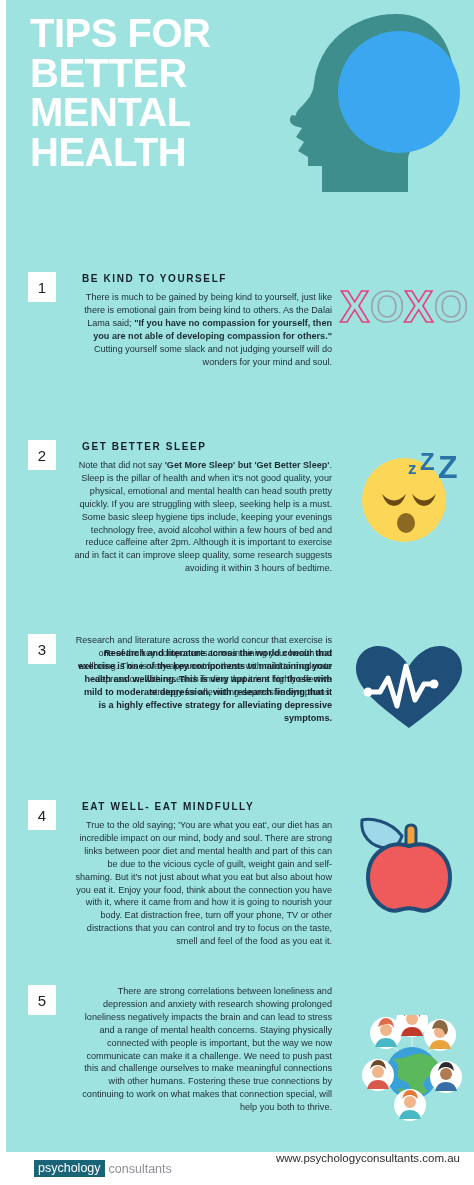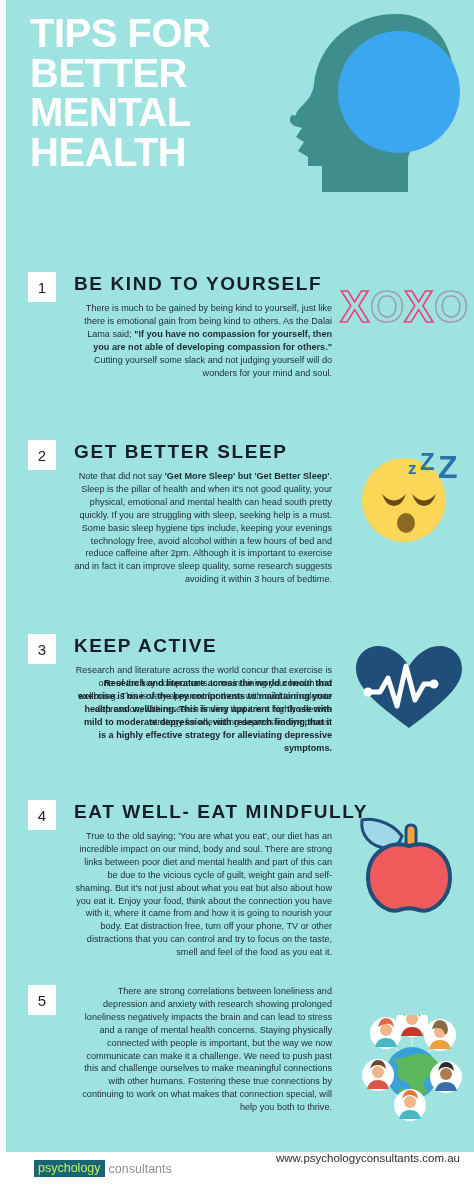--- a/index.html
+++ b/index.html
@@ -83,25 +83,25 @@
     font-family: "Liberation Sans", sans-serif;
   }
   .tip-body {
     position: absolute;
     left: 68px;
     top: 0px;
     width: 258px;
   }
   .tip-title {
     color: #17202a;
-    font-size: 19px;
+    font-size: 10px;
     font-weight: bold;
     letter-spacing: 1.6px;
     text-transform: uppercase;
-    margin: 1px 0 7px 0;
+    margin: 1px 0 7px 8px;
     font-family: "Liberation Sans", sans-serif;
     white-space: nowrap;
   }
   .tip-text {
     color: #1c2b33;
     font-size: 9.1px;
     line-height: 1.42;
     text-align: right;
     font-family: "Liberation Sans", sans-serif;
   }
@@ -145,21 +145,21 @@
     position: absolute;
     left: 34px;
     top: 8px;
     display: flex;
     align-items: center;
     font-size: 12.5px;
     font-family: "Liberation Sans", sans-serif;
   }
   .logo-mark {
     background: #1a6477;
-    color: #bef264;
+    color: #ffffff;
     padding: 1px 4px 2px 4px;
     font-weight: normal;
   }
   .logo-word {
     color: #8d9196;
     margin-left: 4px;
   }
   .footer-url {
     position: absolute;
     right: 14px;
@@ -218,21 +218,20 @@
           <text x="52" y="24" font-family="Liberation Sans, sans-serif" font-size="17" font-weight="bold" fill="#2a72a8">z</text>
           <text x="64" y="20" font-family="Liberation Sans, sans-serif" font-size="24" font-weight="bold" fill="#2a72a8">Z</text>
           <text x="82" y="28" font-family="Liberation Sans, sans-serif" font-size="32" font-weight="bold" fill="#2a72a8">Z</text>
         </svg>
       </div>
     </div>
 
     <div class="tip" style="top:634px;">
       <div class="tip-num">3</div>
       <div class="tip-body">
-        <div class="tip-title">KEEP ACTIVE</div>
         <div class="tip-text overlap-wrap">
           <div class="overlap-under">Research and literature across the world concur that exercise is one of the key components to maintaining your health and wellbeing. This is very apparent for those with mild to moderate depression, with research finding that it is a highly effective strategy for alleviating depressive symptoms.</div>
           <div class="overlap-over">Research and literature across the world concur that exercise is one of the key components to maintaining your health and wellbeing. This is very apparent for those with mild to moderate depression, with research finding that it is a highly effective strategy for alleviating depressive symptoms.</div>
         </div>
       </div>
       <div class="tip-icon" style="top:10px; left:348px;">
         <svg viewBox="0 0 110 90" width="110" height="90">
           <path d="M55 84 C 20 58 2 42 2 25 C 2 10 13 2 25 2 C 37 2 48 11 55 22 C 62 11 73 2 85 2 C 97 2 108 10 108 25 C 108 42 90 58 55 84 Z" fill="#1f4e79"></path>
           <polyline points="14,48 26,48 34,34 43,62 52,22 61,56 70,40 78,40" fill="none" stroke="#ffffff" stroke-width="5" stroke-linejoin="round" stroke-linecap="round"></polyline>
           <circle cx="14" cy="48" r="4.5" fill="#ffffff"></circle>

